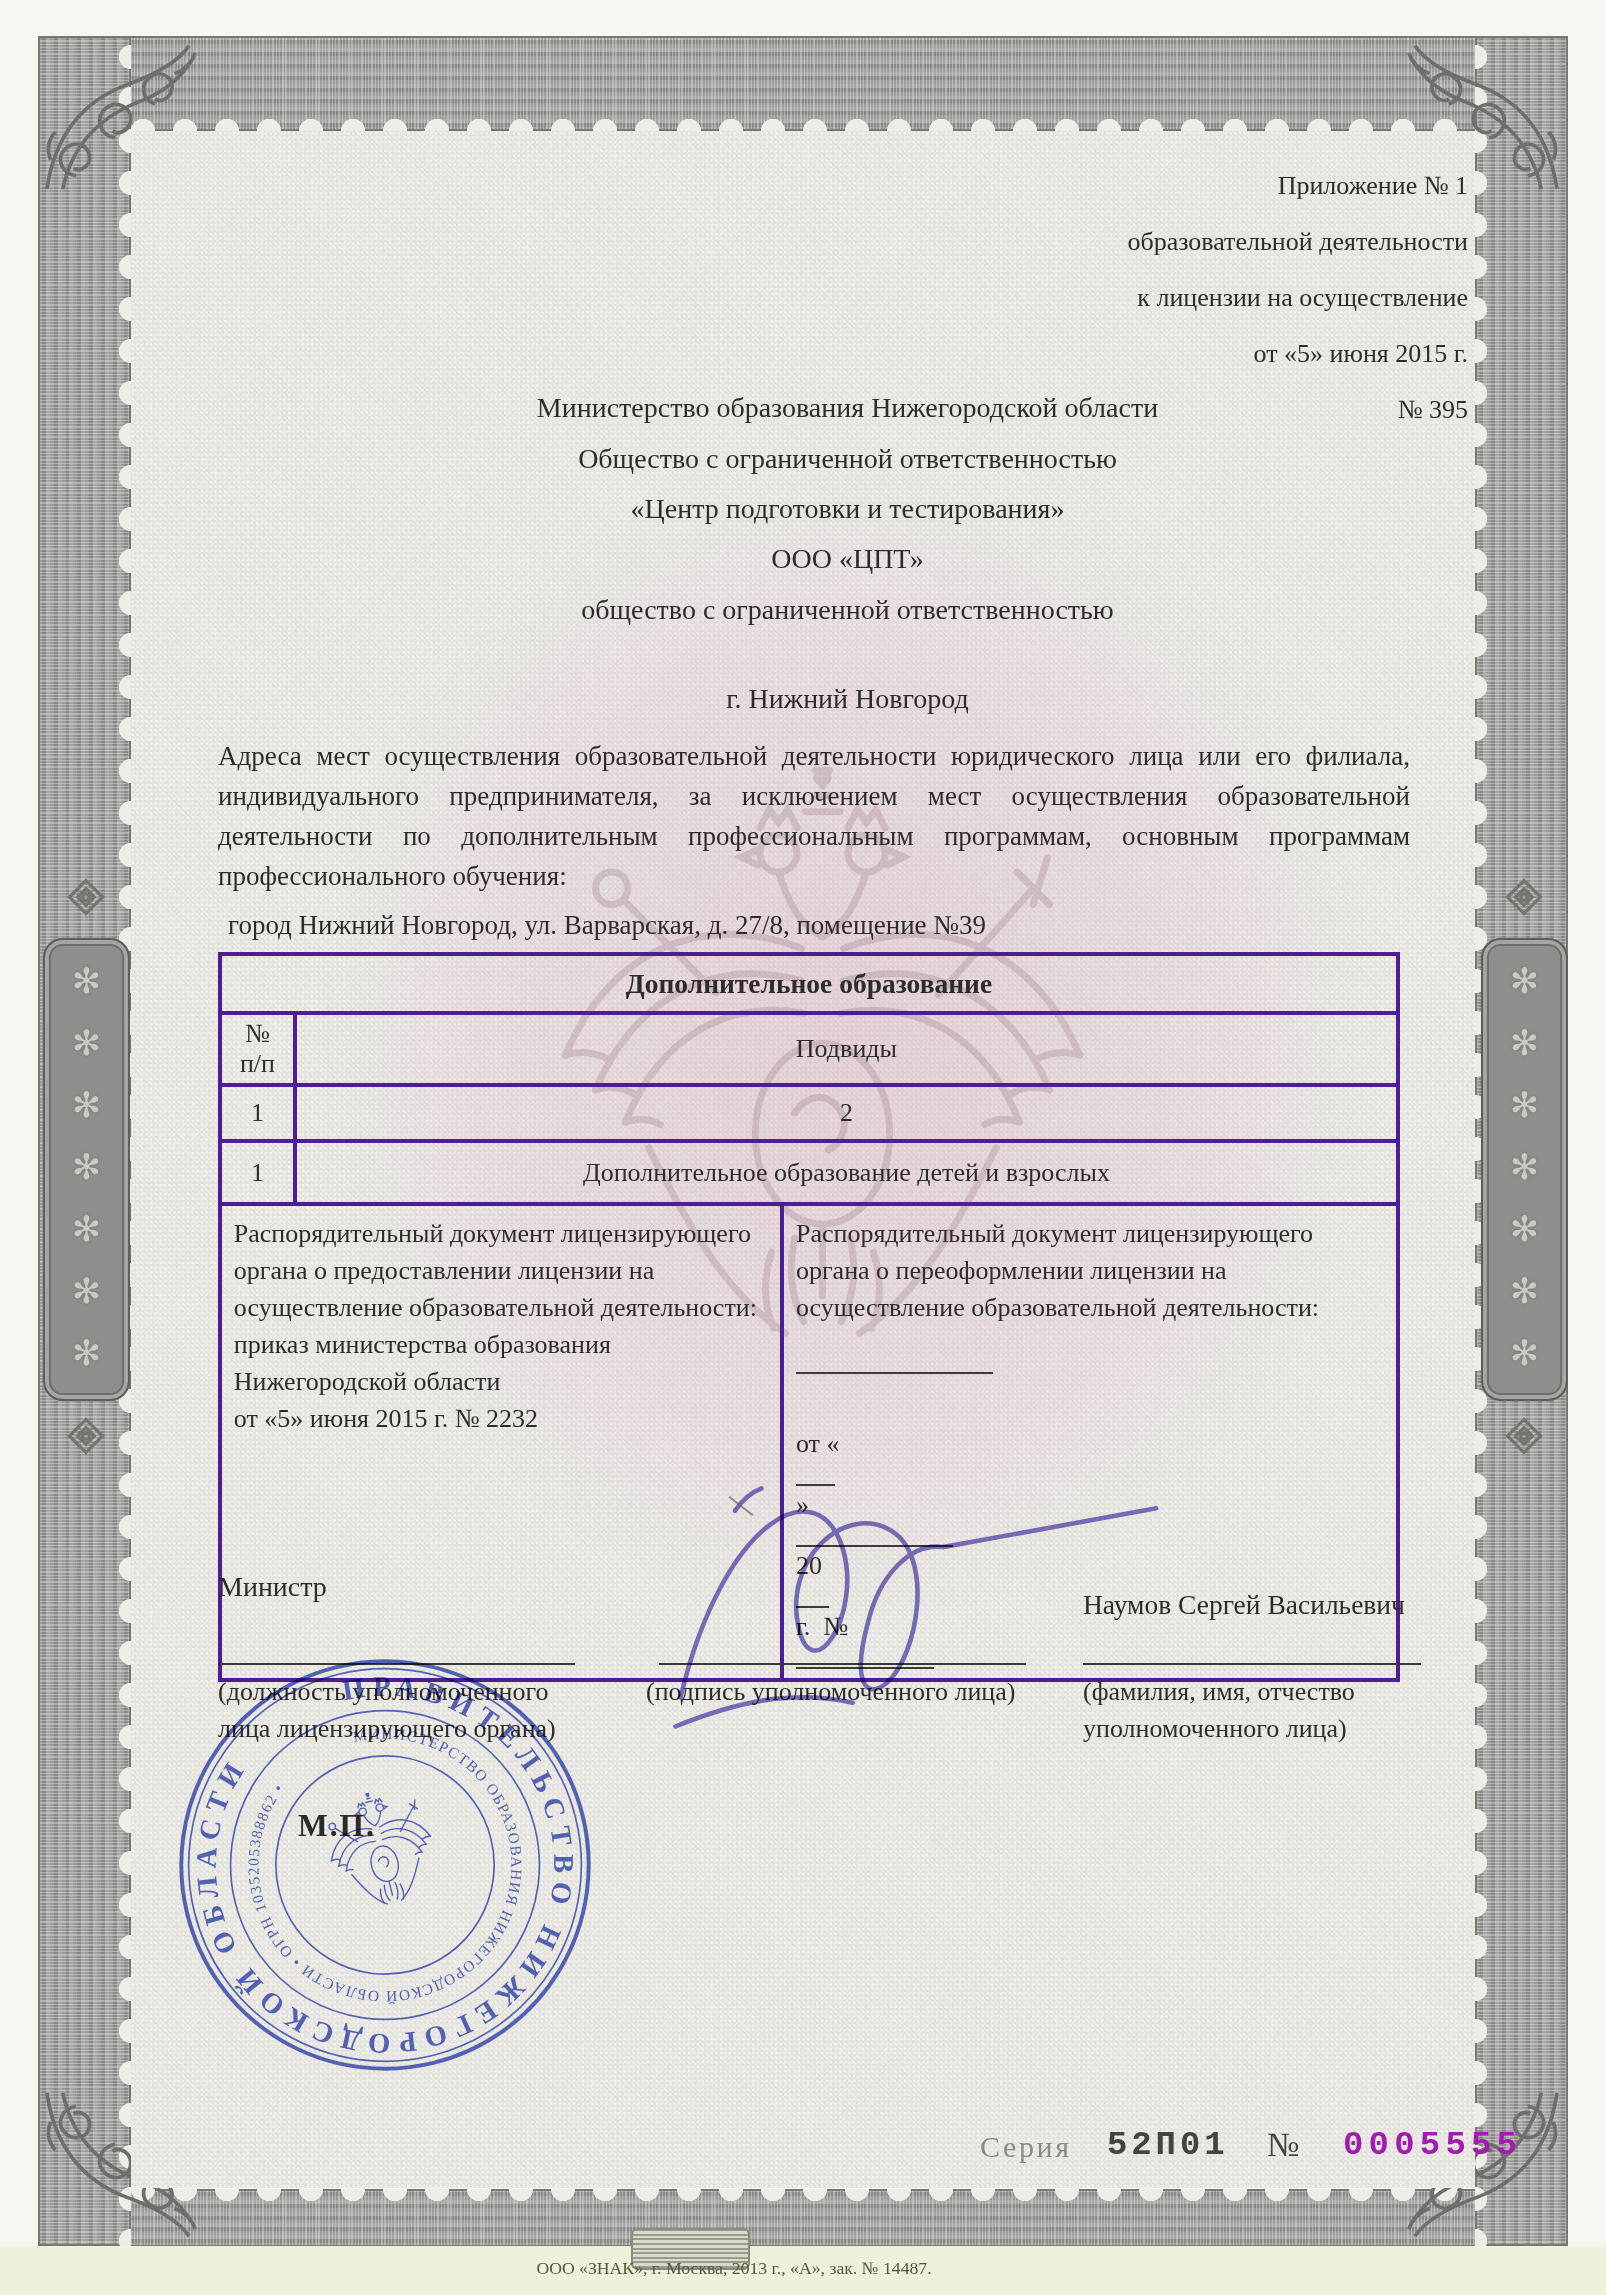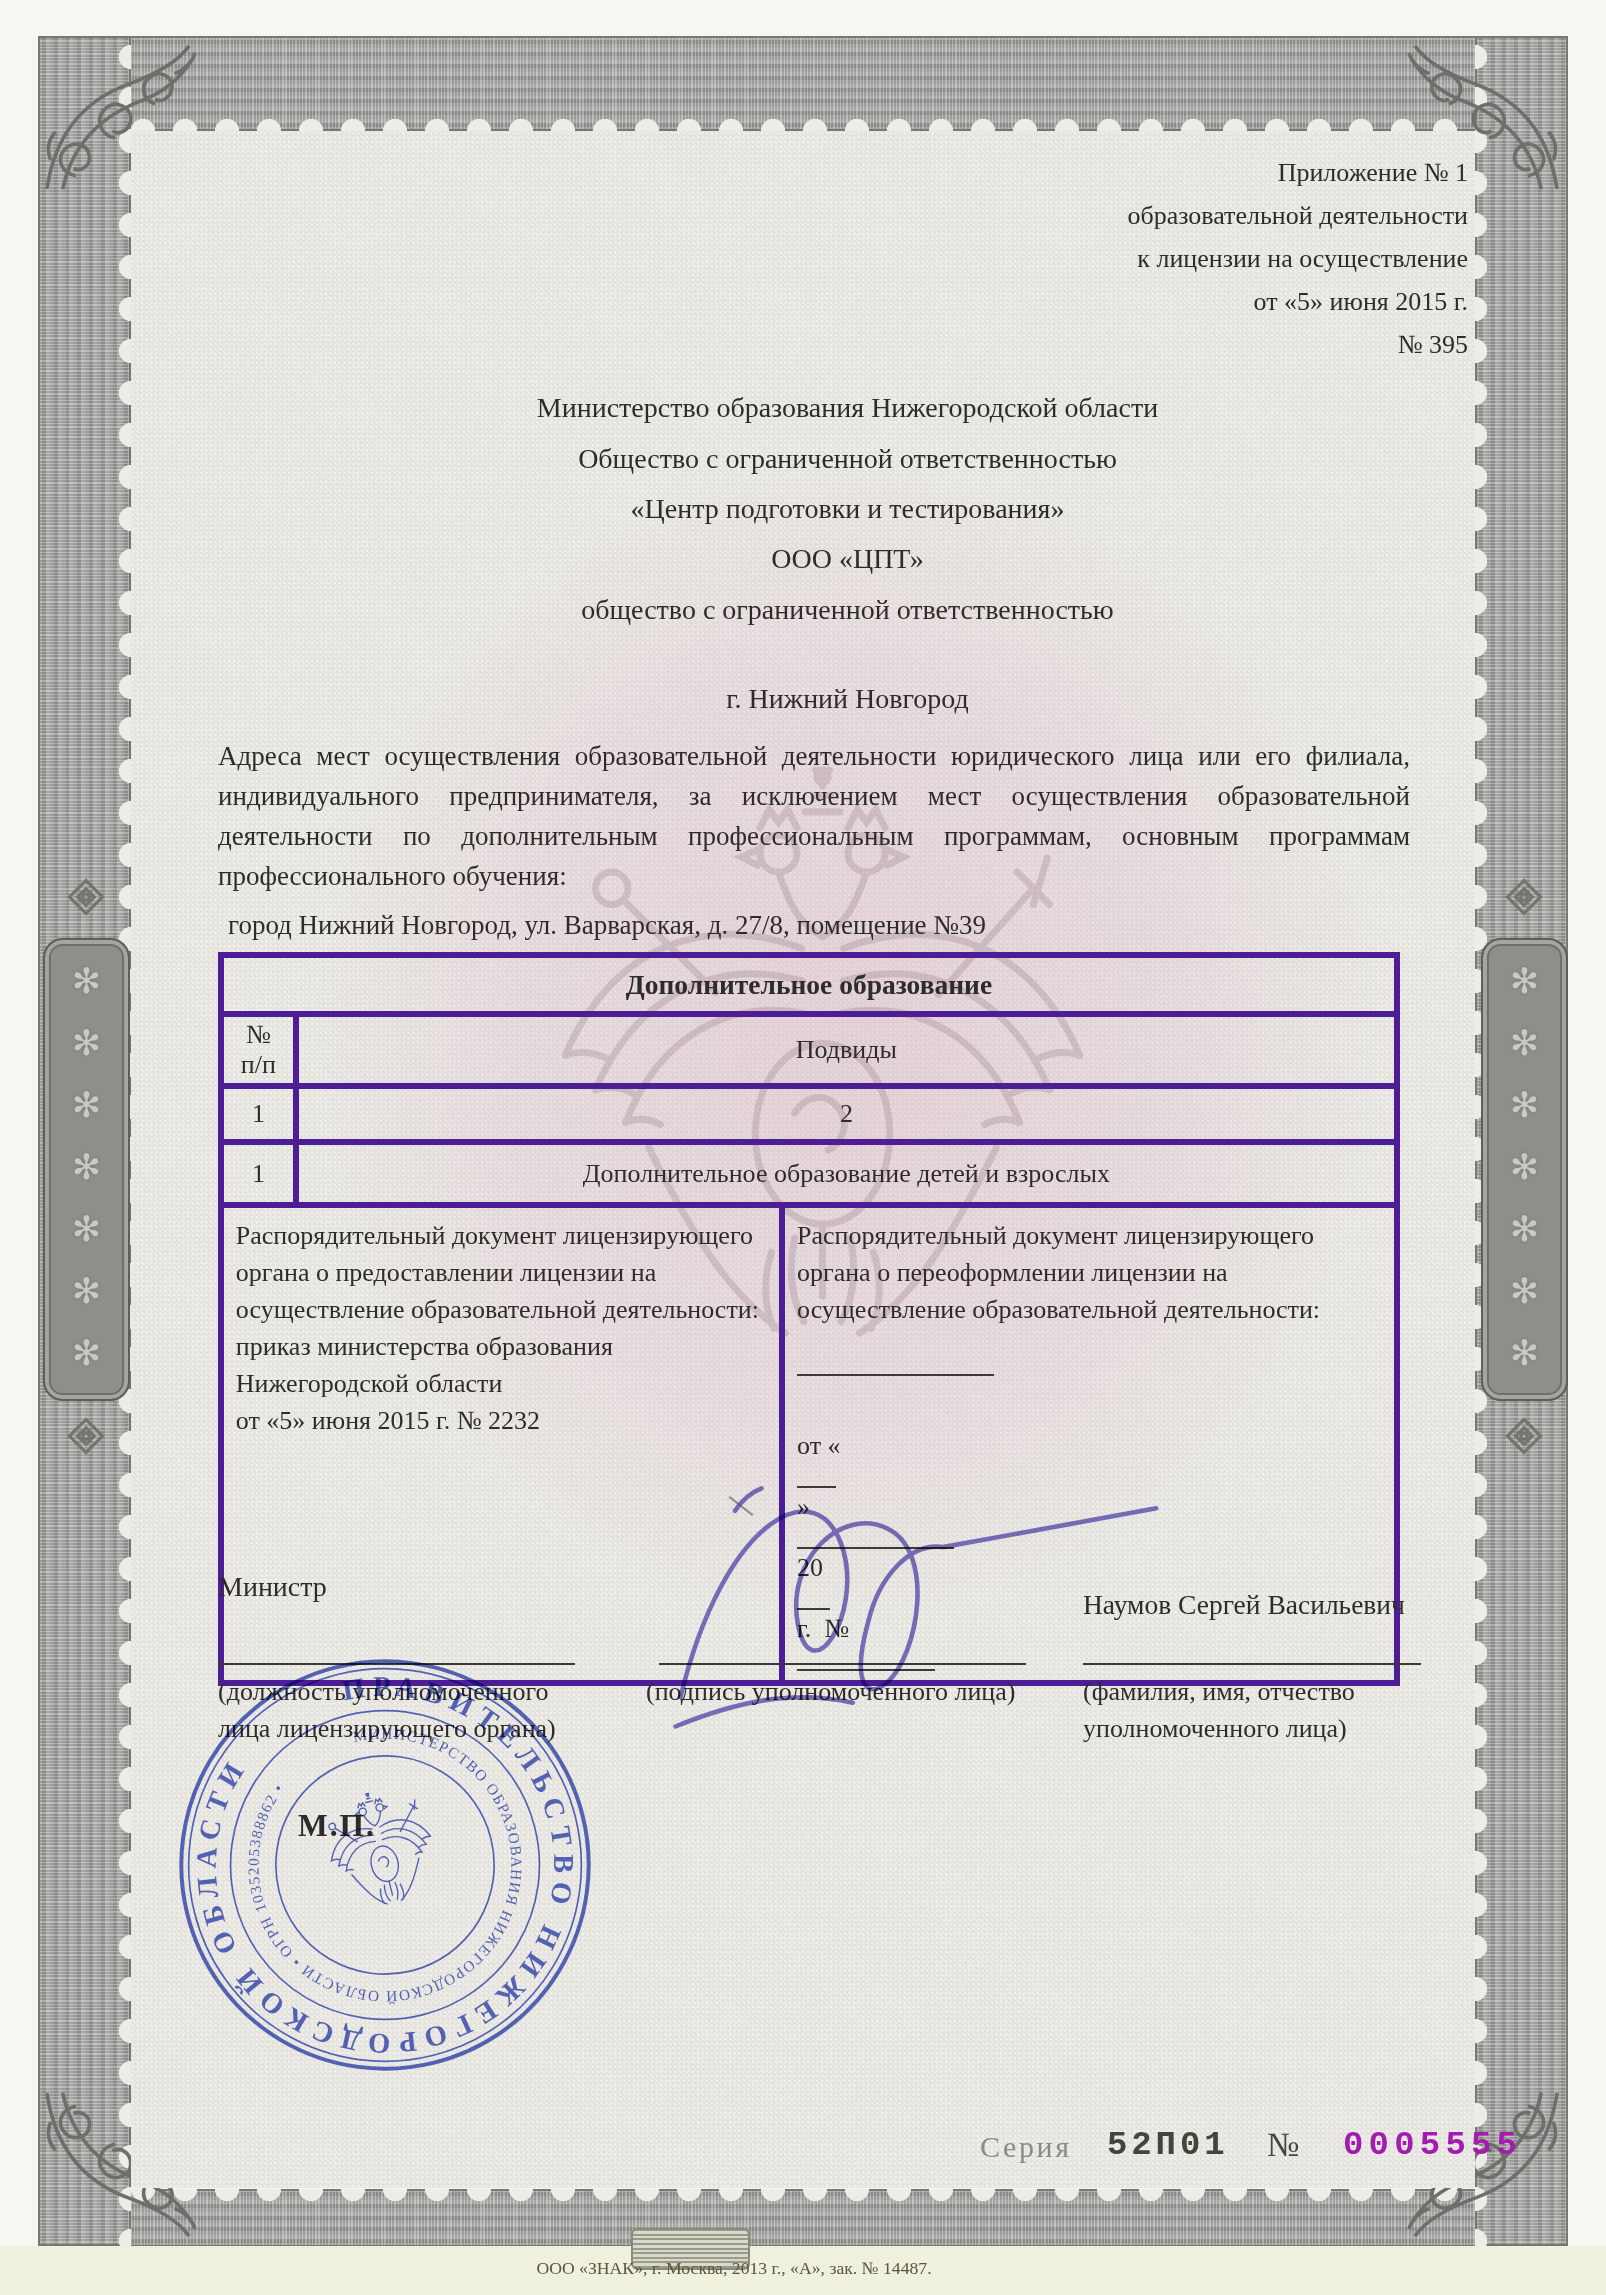--- a/index.html
+++ b/index.html
@@ -55,33 +55,33 @@
         repeating-linear-gradient(45deg, rgba(150,148,140,.07) 0 2px, rgba(0,0,0,0) 2px 3.9px),
         repeating-linear-gradient(-45deg, rgba(150,148,140,.07) 0 2px, rgba(0,0,0,0) 3.9px 3.9px);
       background-size:4.6px 4.6px,auto,auto;}
   .tint{position:absolute;left:275px;top:420px;width:1147px;height:1246px;pointer-events:none;
       background:radial-gradient(ellipse at 50% 50%, rgba(214,163,188,.34) 0%, rgba(214,163,188,.18) 42%, rgba(214,163,188,0) 66%);}
 
   .watermark{position:absolute;left:475px;top:747px;width:695px;height:820px;color:#997f8c;opacity:.30;pointer-events:none;}
 
   
   .appendix{position:absolute;left:911px;top:151px;width:557px;text-align:right;font-size:26px;line-height:43px;}
-  .appendix span{display:block;}
+  .appendix span{display:block;margin-top:13px;}
 
   .titles div{position:absolute;left:218px;width:1259px;text-align:center;font-size:28px;}
   .t-ministry{top:392px;} .t-orgform{top:443px;} .t-orgname{top:493px;}
   .t-orgshort{top:543px;} .t-orgform2{top:594px;} .t-city{top:683px;}
 
   .paragraph{position:absolute;left:218px;top:736px;width:1192px;font-size:27px;line-height:40px;text-align:justify;}
   .address{position:absolute;left:228px;top:910px;font-size:27px;}
 
   
   table.lic{position:absolute;left:218px;top:952px;width:1182px;border-collapse:collapse;
       font-size:26px;color:#2e2c29;}
-  table.lic td{border:6px solid #4c1d95;vertical-align:middle;}
+  table.lic td{border:4px solid #4c1d95;vertical-align:middle;}
   table.lic{border:2.6px solid #3c3b37;}
   .r1{height:59px;} .r2{height:72px;} .r3{height:56px;} .r4{height:63px;}
   .cell-c{text-align:center;}
   .section-title{font-weight:bold;font-size:27.5px;}
   .doc-cell{vertical-align:top !important;padding:9.2px 11.8px;font-size:26px;}
   .doc-cell span{display:block;line-height:37px;}
   .blankline{display:inline-block;width:197px;border-bottom:2px solid #3c3b37;height:26px;margin-top:19.7px;}
   .daterow{margin-top:51px;white-space:nowrap;}
   .ugap{display:inline-block;border-bottom:2px solid #3c3b37;height:22px;vertical-align:bottom;}
   .w60{width:39px;} .w240{width:157px;} .w50{width:33px;} .w210{width:138px;}

